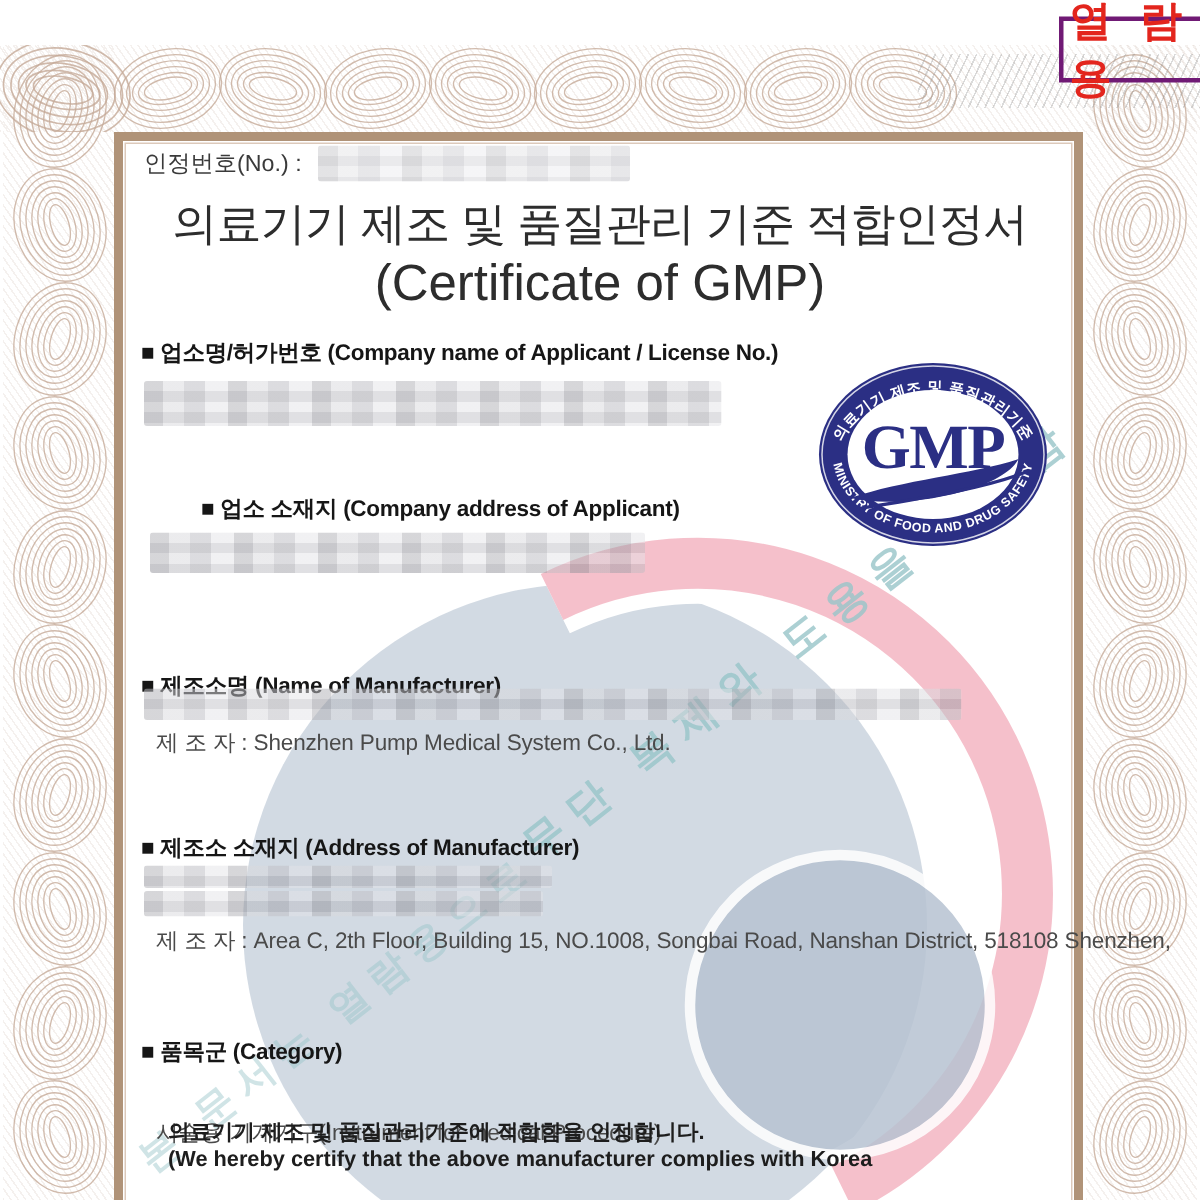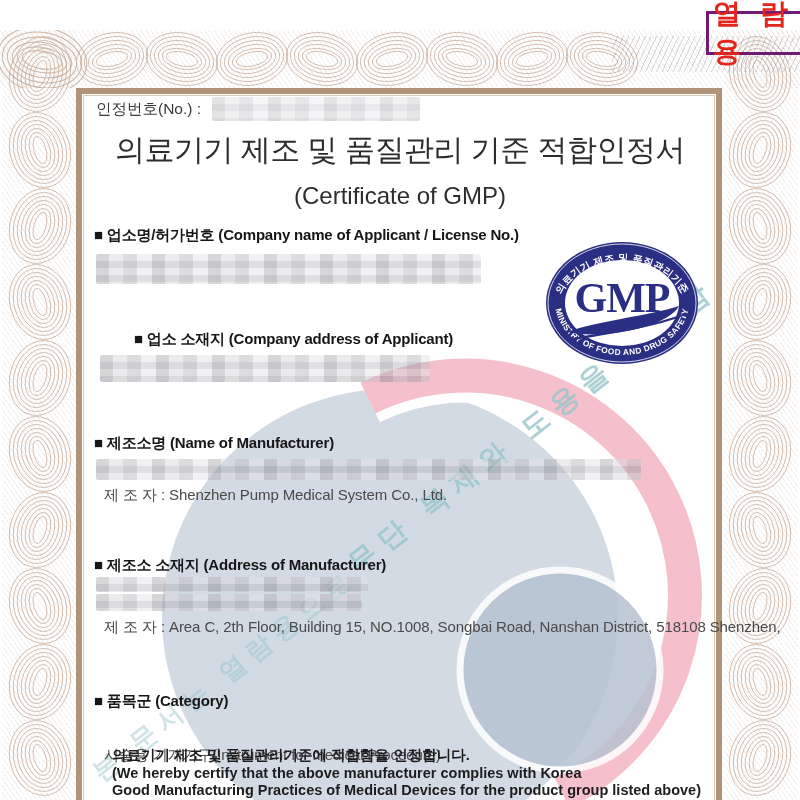--- a/index.html
+++ b/index.html
@@ -26,21 +26,21 @@
   #taegeuk{position:absolute;left:0;top:0;width:800px;height:800px;z-index:3;pointer-events:none;}
   .wm-text{position:absolute;z-index:4;pointer-events:none;white-space:nowrap;
     color:#98c5c9;font-weight:700;transform-origin:left center;}
   #wm-main{left:352px;top:548px;font-size:28px;letter-spacing:9px;opacity:.8;transform:rotate(-38deg);}
   #wm-secondary{left:96px;top:758px;font-size:26px;letter-spacing:7px;opacity:.45;transform:rotate(-38deg);}
   
   .content{position:absolute;left:0;top:0;width:800px;height:800px;z-index:5;}
   .cert-no{position:absolute;left:96px;top:99px;font-size:15.5px;color:#3a3a3a;}
   .title-block{position:absolute;left:80px;top:133px;width:640px;text-align:center;color:#2d2d2d;}
   .title-kr{font-size:30px;font-weight:500;letter-spacing:-.5px;line-height:1.15;}
-  .title-en{font-size:24px;font-weight:400;margin-top:14px;}
+  .title-en{font-size:34px;font-weight:400;margin-top:2px;}
   .sec-head{position:absolute;font-size:15px;font-weight:700;color:#161616;letter-spacing:-.2px;text-align:right;}
   .detail{position:absolute;font-size:15px;color:#4a4a4a;letter-spacing:-.1px;}
   .statement{position:absolute;left:112px;top:747px;font-size:14.5px;color:#1d1d1d;line-height:1.22;font-weight:600;}
   
   .blur{position:absolute;border-radius:2px;opacity:.95;
     background:
       repeating-linear-gradient(90deg, rgba(148,148,155,.40) 0 13px, rgba(196,196,202,.34) 13px 27px, rgba(168,168,176,.42) 27px 41px, rgba(208,208,214,.32) 41px 56px),
       repeating-linear-gradient(180deg, rgba(255,255,255,.30) 0 7px, rgba(140,140,150,.22) 7px 14px);}
   .blur.light{opacity:.65;}
   
@@ -143,36 +143,35 @@
     <div class="title-kr">의료기기 제조 및 품질관리 기준 적합인정서</div>
     <div class="title-en">(Certificate of GMP)</div>
   </div>
 
   <div class="sec-head" style="left:94px;top:226px;">■ 업소명/허가번호 (Company name of Applicant / License No.)</div>
   <div class="blur" style="left:96px;top:254px;width:385px;height:30px;"></div>
 
   <div class="sec-head" style="left:94px;top:330px;margin-left:40px;">■ 업소 소재지 (Company address of Applicant)</div>
   <div class="blur" style="left:100px;top:355px;width:330px;height:27px;"></div>
 
-  <div class="sec-head" style="left:94px;top:434px;">■ 제조소명 (Name of Manufacturer)</div>
+  <div class="sec-head" style="left:94px;top:448px;">■ 제조소명 (Name of Manufacturer)</div>
   <div class="blur" style="left:96px;top:459px;width:545px;height:21px;"></div>
   <div class="detail" style="left:104px;top:486px;">제 조 자 : Shenzhen Pump Medical System Co., Ltd.</div>
 
   <div class="sec-head" style="left:94px;top:556px;">■ 제조소 소재지 (Address of Manufacturer)</div>
   <div class="blur" style="left:96px;top:577px;width:272px;height:15px;"></div>
   <div class="blur" style="left:96px;top:594px;width:266px;height:17px;"></div>
   <div class="detail" style="left:104px;top:618px;">제 조 자 : Area C, 2th Floor, Building 15, NO.1008, Songbai Road, Nanshan District, 518108 Shenzhen,</div>
 
   <div class="sec-head" style="left:94px;top:692px;">■ 품목군 (Category)</div>
   <div class="detail" style="left:104px;top:718px;margin-top:28px;">시술용 기계기구(Instrument for medical Procedure)</div>
 
   <div class="statement">
     <div>의료기기 제조 및 품질관리기준에 적합함을 인정합니다.</div>
     <div>(We hereby certify that the above manufacturer complies with Korea</div>
-    <div>Good Manufacturing Practices of Medical Devices for the product group listed above)</div>
   </div>
 </div>
 
 <svg id="gmp-seal" width="158" height="128" viewBox="0 0 158 128">
   <defs>
     <path id="sealTopArc" d="M 14,72 A 64,50 0 0 1 144,72"></path>
     <path id="sealBotArc" d="M 12,62 A 67,53 0 0 0 146,62"></path>
   </defs>
   <ellipse cx="79" cy="63" rx="76" ry="61" fill="#2b2f84"></ellipse>
   <ellipse cx="79" cy="63" rx="74" ry="59" fill="none" stroke="#ffffff" stroke-width="1" opacity="0.8"></ellipse>

